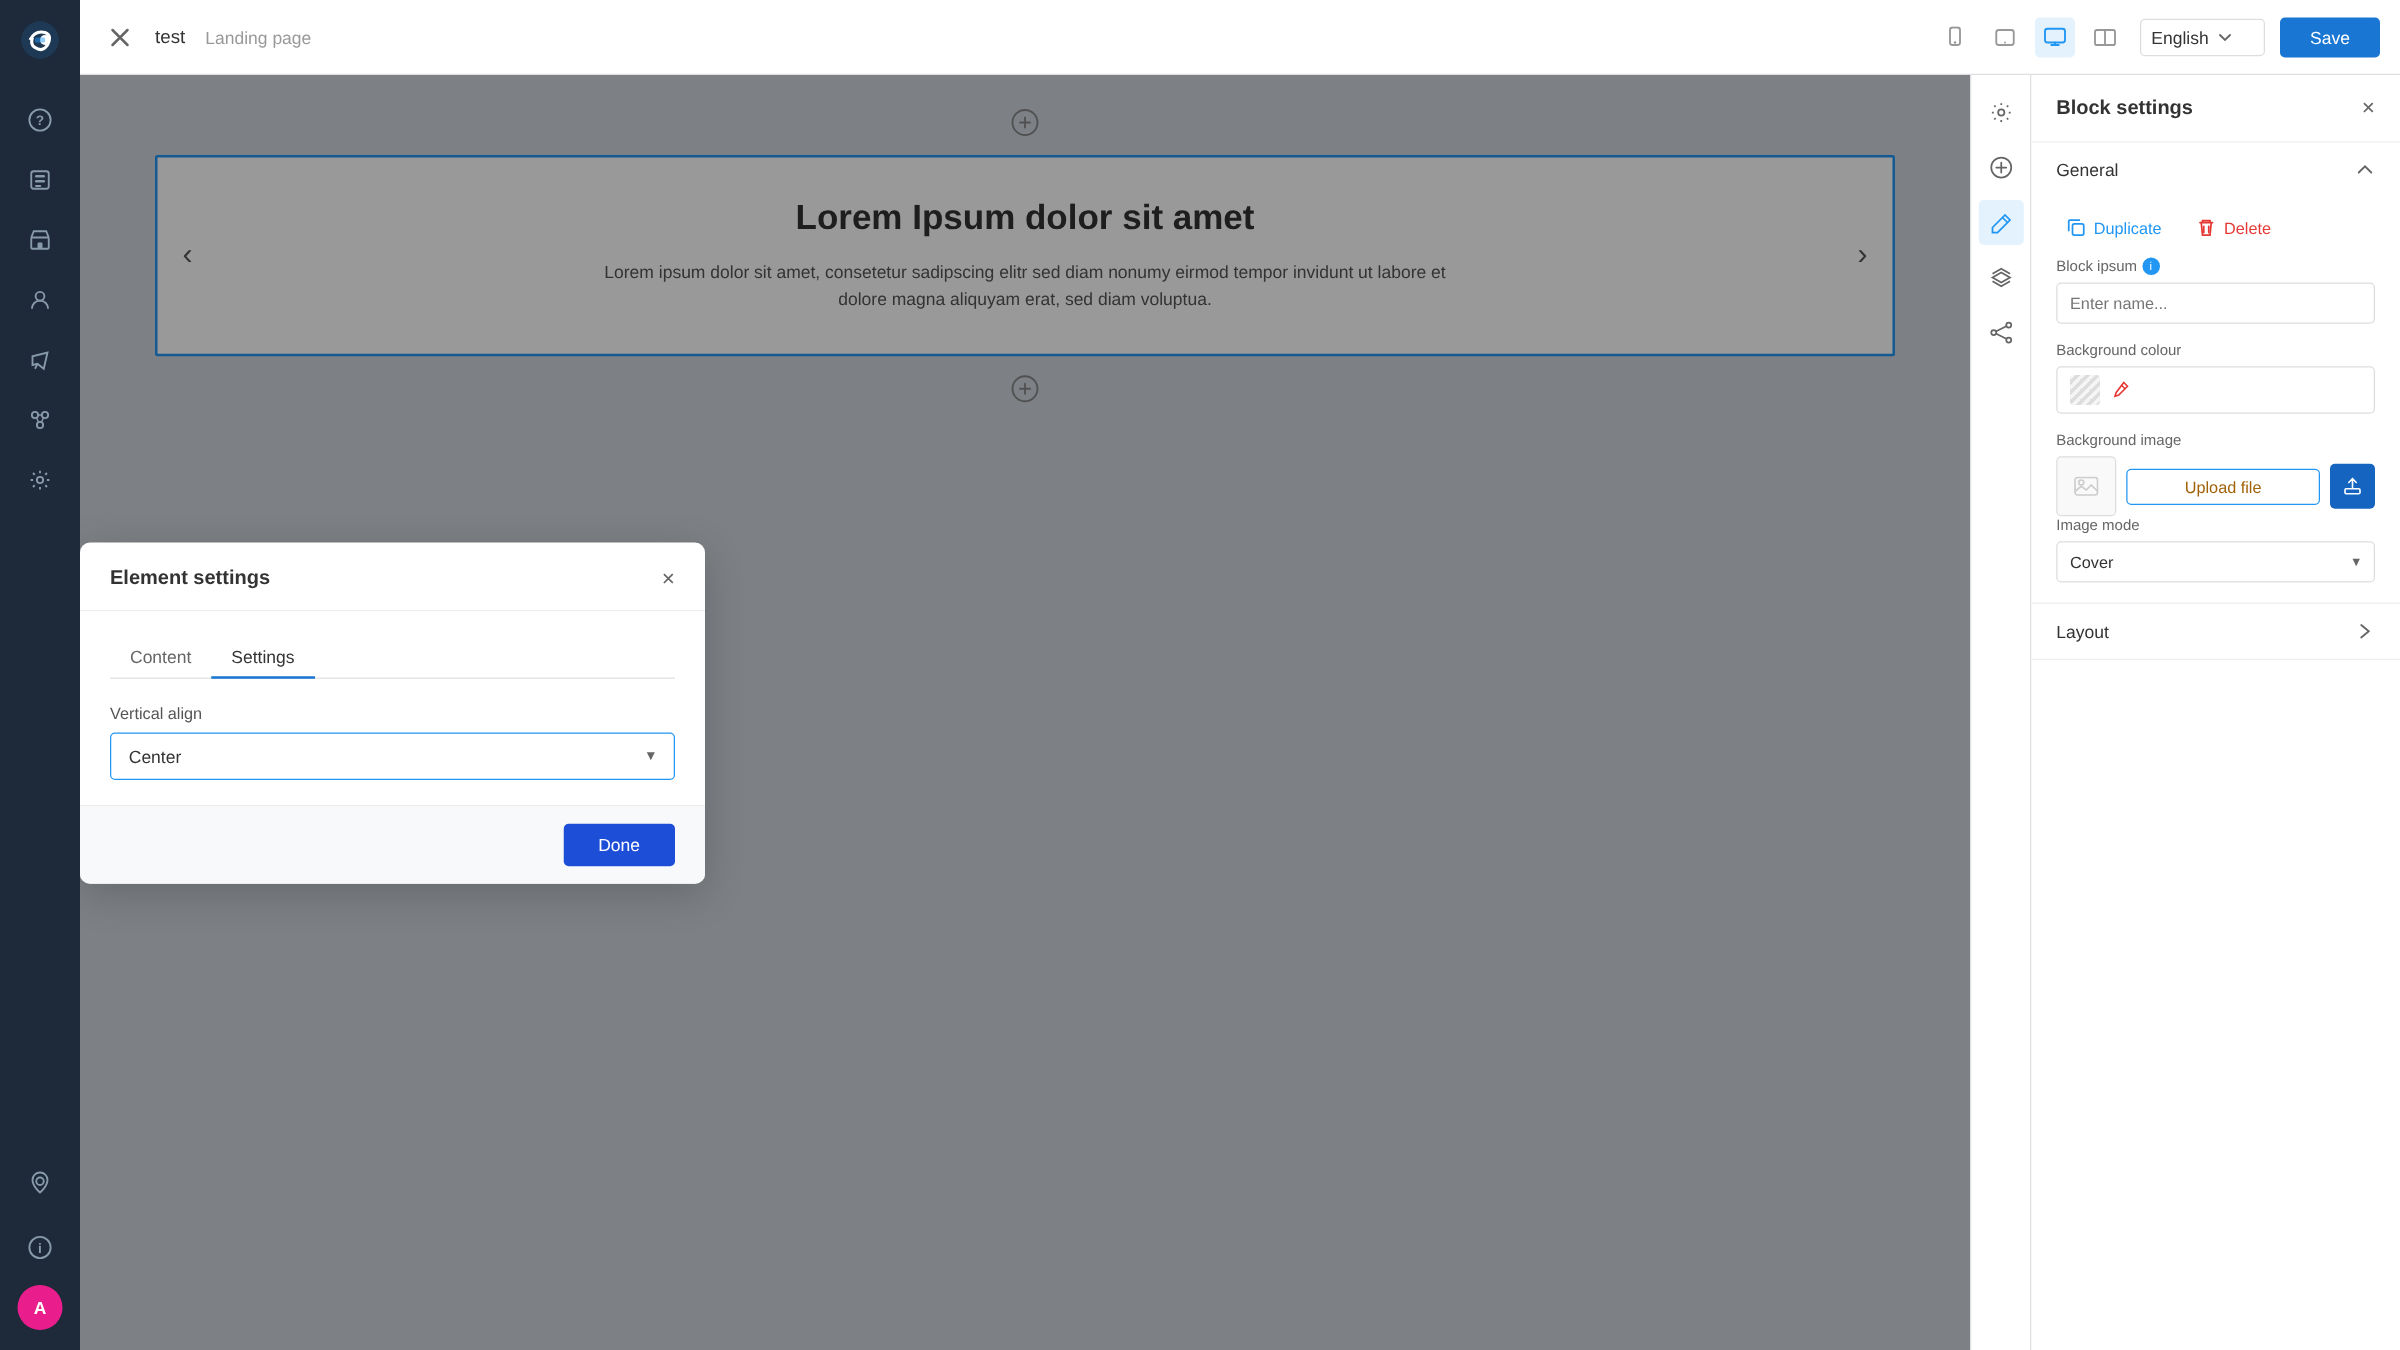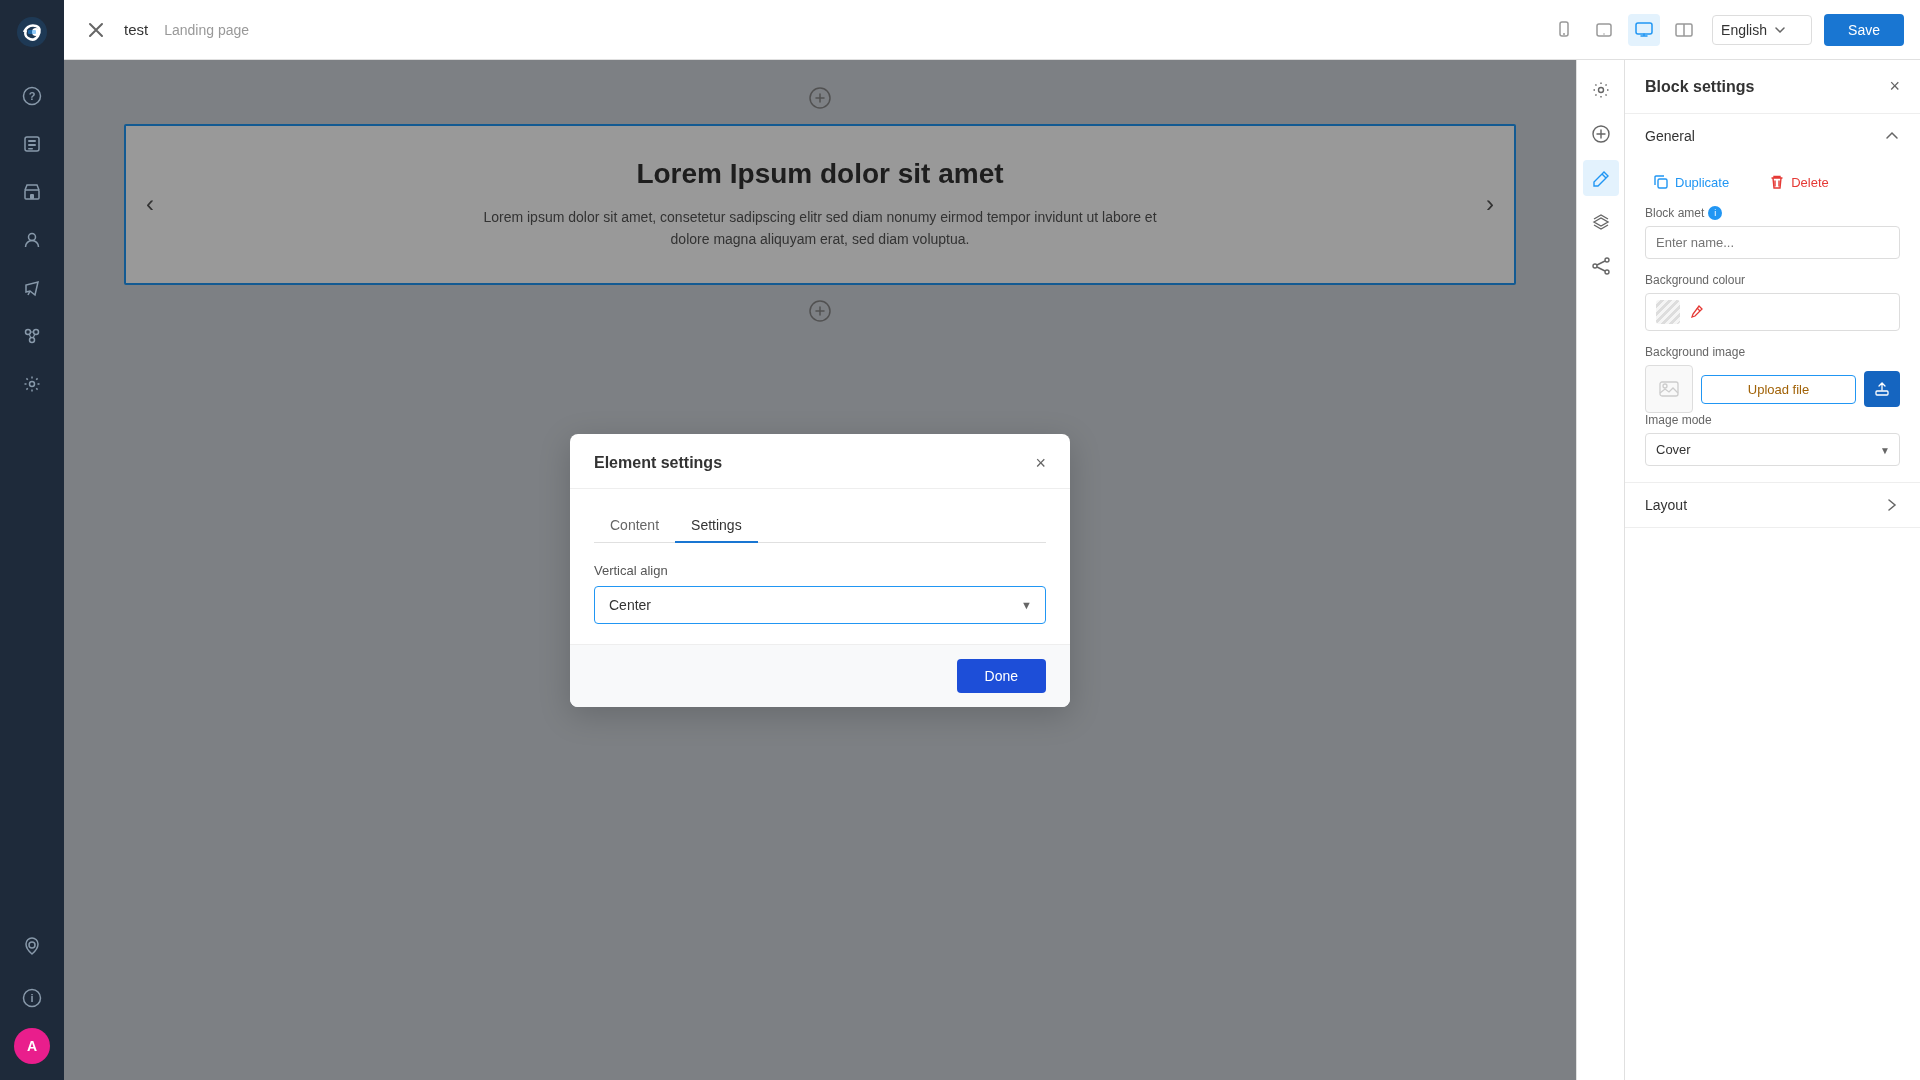--- a/index.html
+++ b/index.html
@@ -261,21 +261,21 @@
       font-size: 14px;
       font-weight: 500;
       color: #333;
     }
     .panel-section-body {
       padding: 0 20px 16px;
     }
 
     .action-row {
       display: flex;
-      gap: 24px;
+      gap: 12px;
       padding: 12px 20px;
     }
     .action-btn {
       display: flex;
       align-items: center;
       gap: 6px;
       font-size: 13px;
       cursor: pointer;
       padding: 4px 8px;
       border-radius: 4px;
@@ -400,21 +400,20 @@
       color: #333;
     }
 
     
     .modal-overlay {
       position: absolute;
       top: 0; left: 0; right: 0; bottom: 0;
       background: rgba(0,0,0,0.4);
       display: flex;
       align-items: center;
-      justify-content: center;
       z-index: 100;
     }
 
     .modal {
       background: #fff;
       border-radius: 8px;
       width: 500px;
       display: flex;
       flex-direction: column;
       box-shadow: 0 8px 32px rgba(0,0,0,0.18);
@@ -765,21 +764,21 @@
               <path d="M3 4 H13 M5 4 V2.5 H11 V4 M6 7 L6 12 M10 7 L10 12" stroke="#e53935" stroke-width="1.4" stroke-linecap="round"></path>
               <path d="M4 4 L5 14 H11 L12 4" stroke="#e53935" stroke-width="1.4" fill="none"></path>
             </svg>
             <span>Delete</span>
           </div>
         </div>
 
         <div class="panel-section-body">
           
           <div class="field-label">
-            <span>Block amet</span>
+            <span>Block ipsum</span>
             <div class="info-icon">
               <span>i</span>
             </div>
           </div>
           <input type="text" class="text-input" placeholder="Enter name..." style="">
 
           
           <div class="field-label" style="margin-top:14px;">
             <span>Background colour</span>
           </div>

